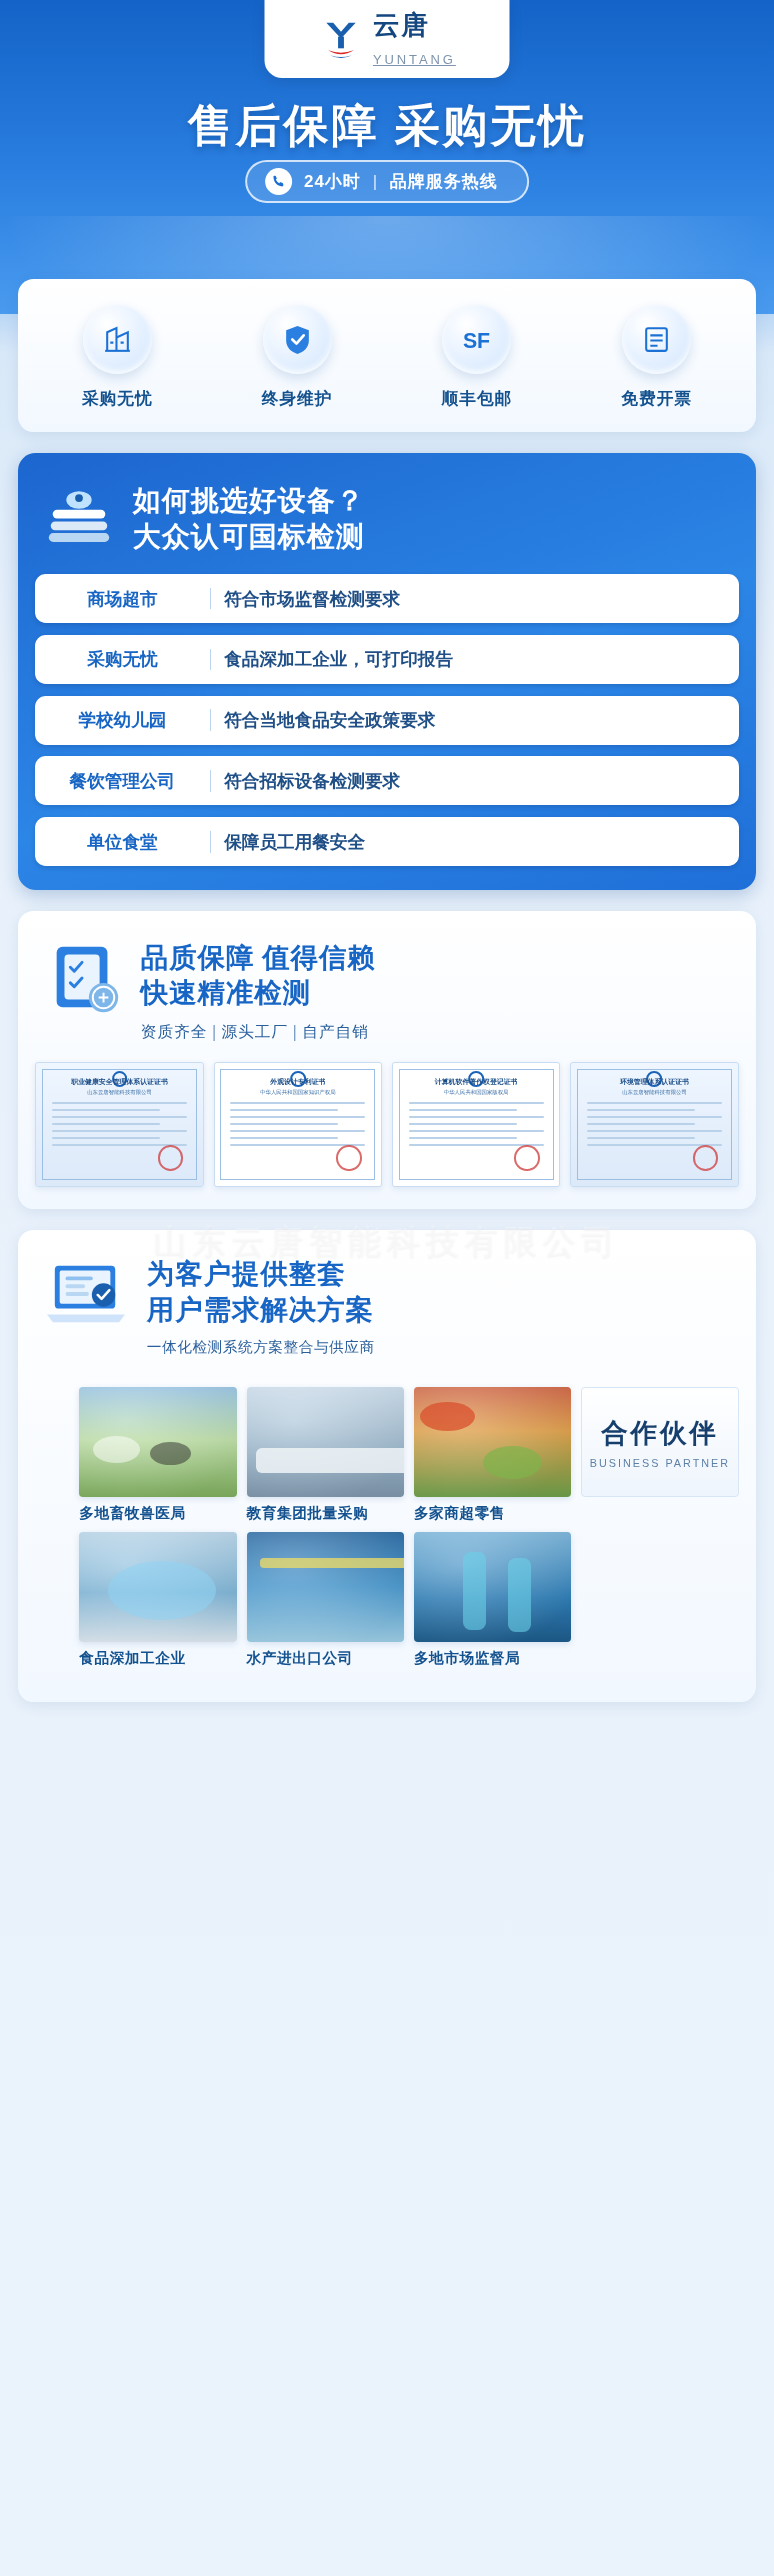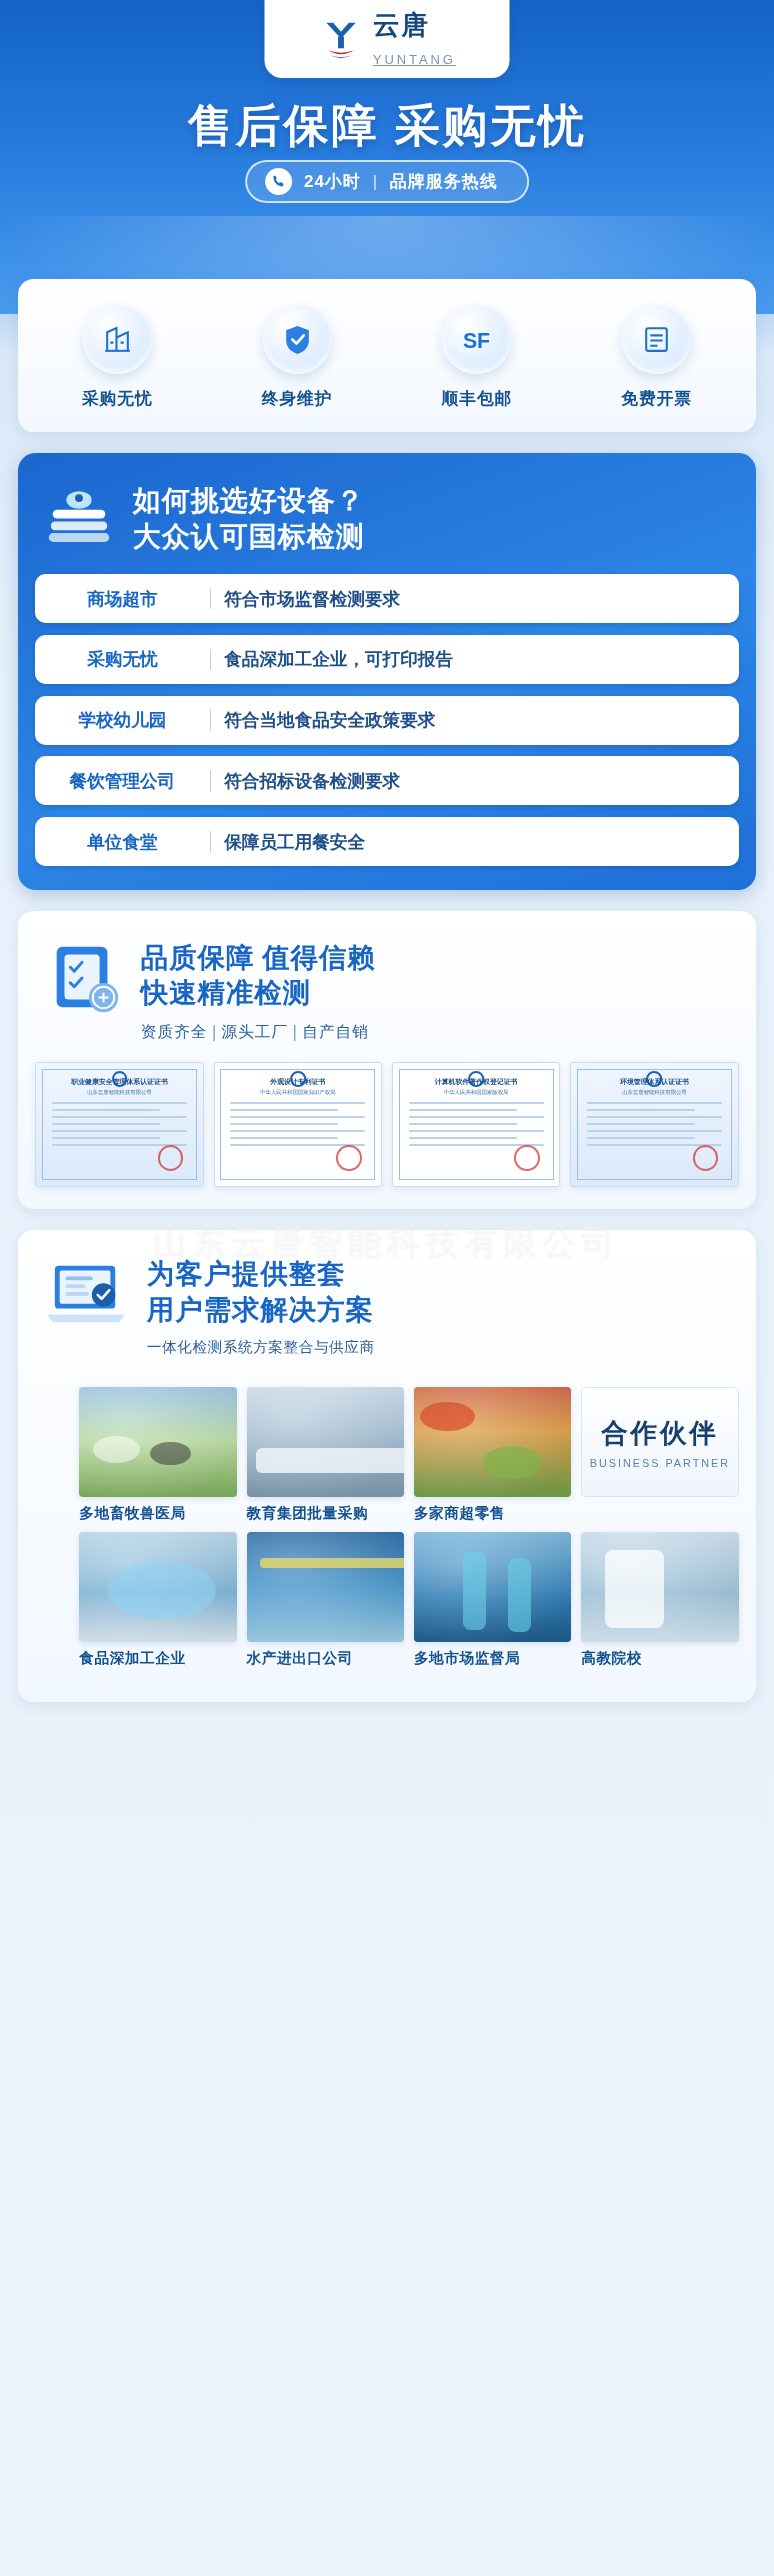--- a/index.html
+++ b/index.html
@@ -466,25 +466,18 @@
         <div class="cap">水产进出口公司</div>
       </div>
       <div class="cell">
         <div class="thumb im6">
           <div class="im-overlay"></div>
           <div class="blob" style="left:49px;top:19.6px;width:23.5px;height:78px;background:#6bd0e8;opacity:.6;border-radius:7.8px"></div>
           <div class="blob" style="left:94px;top:25.5px;width:23.5px;height:74px;background:#6bd0e8;opacity:.6;border-radius:7.8px"></div>
         </div>
         <div class="cap">多地市场监督局</div>
       </div>
-      <div class="cell">
-        <div class="thumb im8">
-          <div class="im-overlay"></div>
-          <div class="blob" style="left:23.5px;top:17.6px;width:59px;height:78px;background:#ffffff;opacity:.75;border-radius:7.8px"></div>
-        </div>
-        <div class="cap">高教院校</div>
-      </div>
     </div>
   </div>
 
   <div class="watermark">山东云唐智能科技有限公司</div>
 </div>
 
 
 </body></html>

